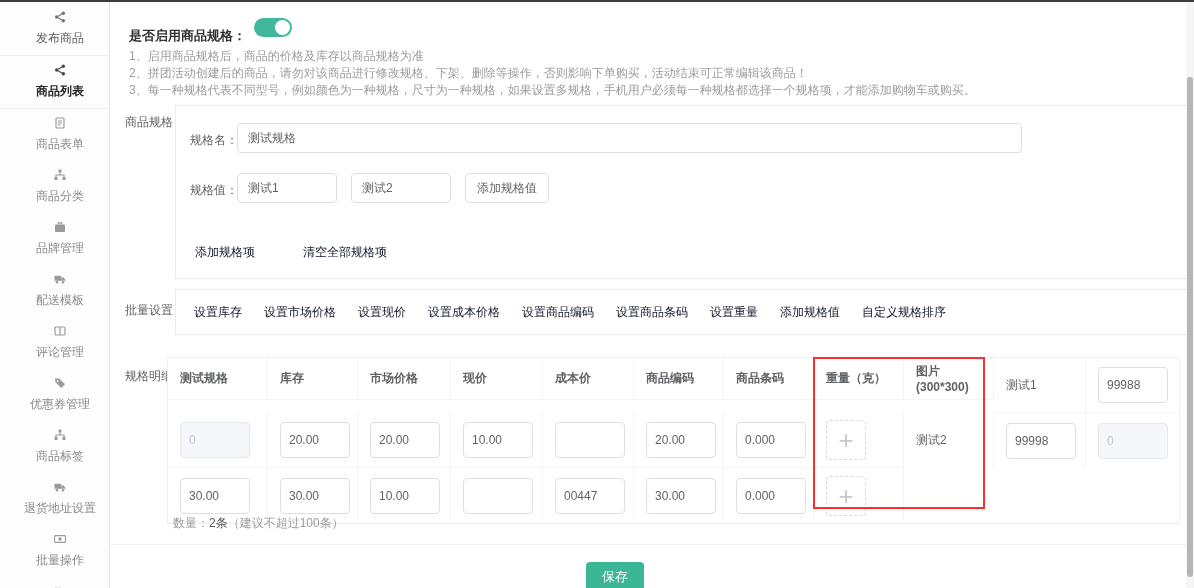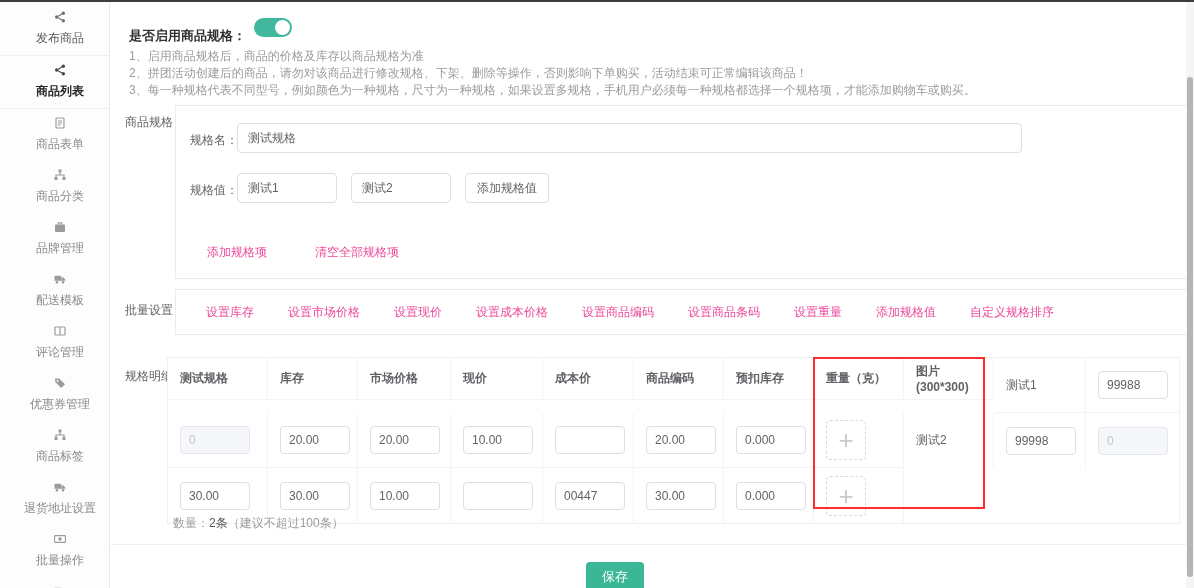--- a/index.html
+++ b/index.html
@@ -38,36 +38,36 @@
   .section-label { position:absolute; left:14px; color:#606266; }
   .box { position:absolute; left:64px; width:1013px; border:1px solid #ebebeb; border-radius:0; background:#fff; }
 
   
   .box-spec { top:103px; height:174px; }
   .field-label { position:absolute; color:#606266; }
   input.txt { border:1px solid #dcdfe6; border-radius:4px; height:30px; padding:0 10px;
     font-size:12px; color:#606266; font-family:inherit; background:#fff; outline:none; }
   .btn-plain { position:absolute; height:30px; padding:0 11px; background:#fff; border:1px solid #dcdfe6;
     border-radius:4px; font-size:12px; color:#606266; cursor:pointer; font-family:inherit; }
-  a.green-link { color:#ec4899; text-decoration:none; cursor:pointer;margin-left:12px; }
+  a.green-link { color:#0f172a; text-decoration:none; cursor:pointer; }
 
   
   .box-batch { top:287px; height:46px; display:flex; align-items:center; gap:22px; padding-left:18px; }
 
   
   .table { position:absolute; left:56px; top:355px; width:1013px; border:1px solid #f0f0f0;
     display:grid; grid-template-columns:100px 90px 93px 92px 91px 90px 90px 90px 90px 92px 95px;
     grid-auto-rows:auto; background:#fff; }
   .cell { border-right:1px solid #f4f4f4; border-bottom:1px solid #f4f4f4;
     display:flex; align-items:center; padding-left:12px; height:42px; }
   .cell:nth-child(11n) { border-right:none;text-align:center; }
   .cell.hdr { color:#606266; font-weight:bold; }
   .cell.rowc { height:55px; }
   .cell.rowc:last-child, .table .cell:nth-last-child(-n+11) { border-bottom:none; }
-  .cell input.txt { width:70px; height:28px; padding:0 8px; }
+  .cell input.txt { width:70px; height:36px; padding:0 8px; }
   .cell input.txt:disabled { background:#f5f7fa; border-color:#e4e7ed; color:#c0c4cc; }
   .img-add { width:40px; height:40px; border:1px dashed #d9d9d9; border-radius:4px;
     display:flex; align-items:center; justify-content:center; color:#c8c8c8;
     font-size:26px; font-weight:300; line-height:1; cursor:pointer; background:#fff; }
 
   .red-box { position:absolute; left:813px; top:357px; width:172px; height:152px;
     border:2px solid #fe2c2c; z-index:5; pointer-events:none; }
 
   .count-line { position:absolute; left:62px; top:513px; color:#9c9c9c; }
   .count-line .dark { color:#555; }
@@ -257,21 +257,21 @@
     </div>
 
   <div class="section-label" style="top:366px">规格明细</div>
   <div class="table" id="spec-table">
       <div class="cell hdr">测试规格</div>
       <div class="cell hdr">库存</div>
       <div class="cell hdr">市场价格</div>
       <div class="cell hdr">现价</div>
       <div class="cell hdr">成本价</div>
       <div class="cell hdr">商品编码</div>
-      <div class="cell hdr">预扣库存</div>
+      <div class="cell hdr">商品条码</div>
       <div class="cell hdr">重量（克）</div>
       <div class="cell hdr">图片 (300*300)</div>
       <div class="cell rowc">
         <span>测试1</span>
       </div>
       <div class="cell rowc">
         <input class="txt" value="99988" style="">
       </div>
       <div class="cell rowc">
         <input class="txt" disabled="" value="0" style="">

